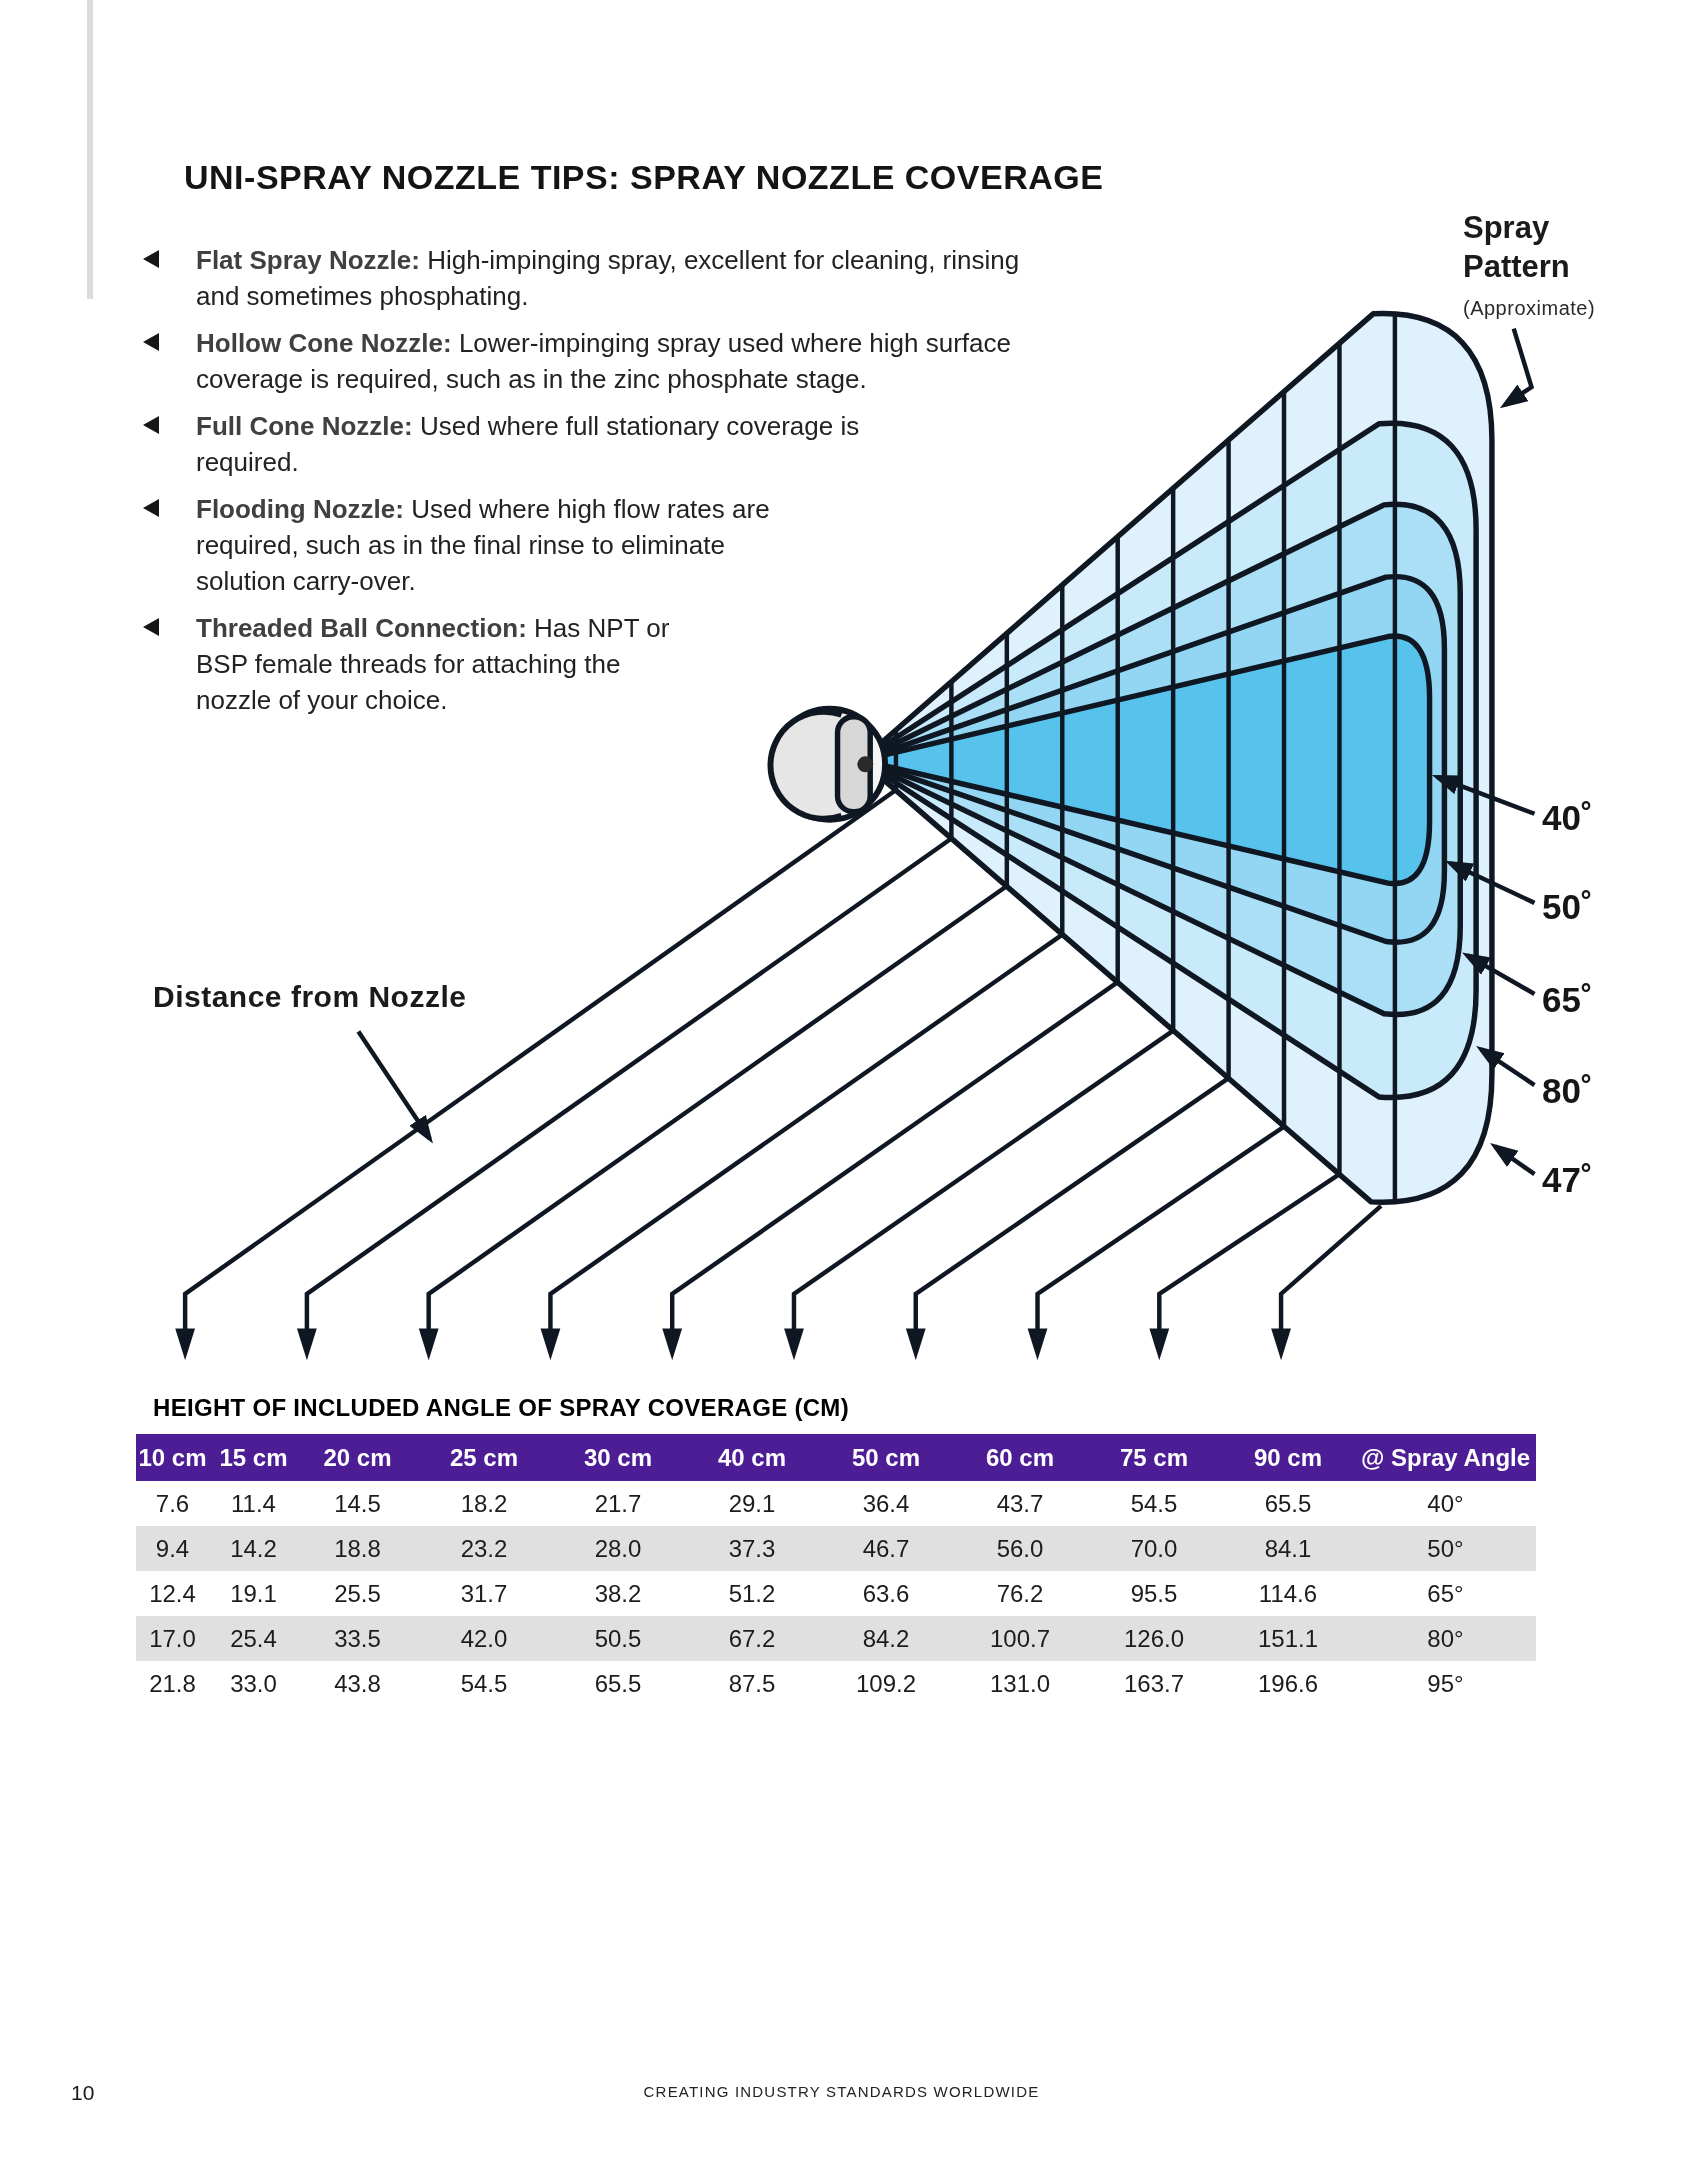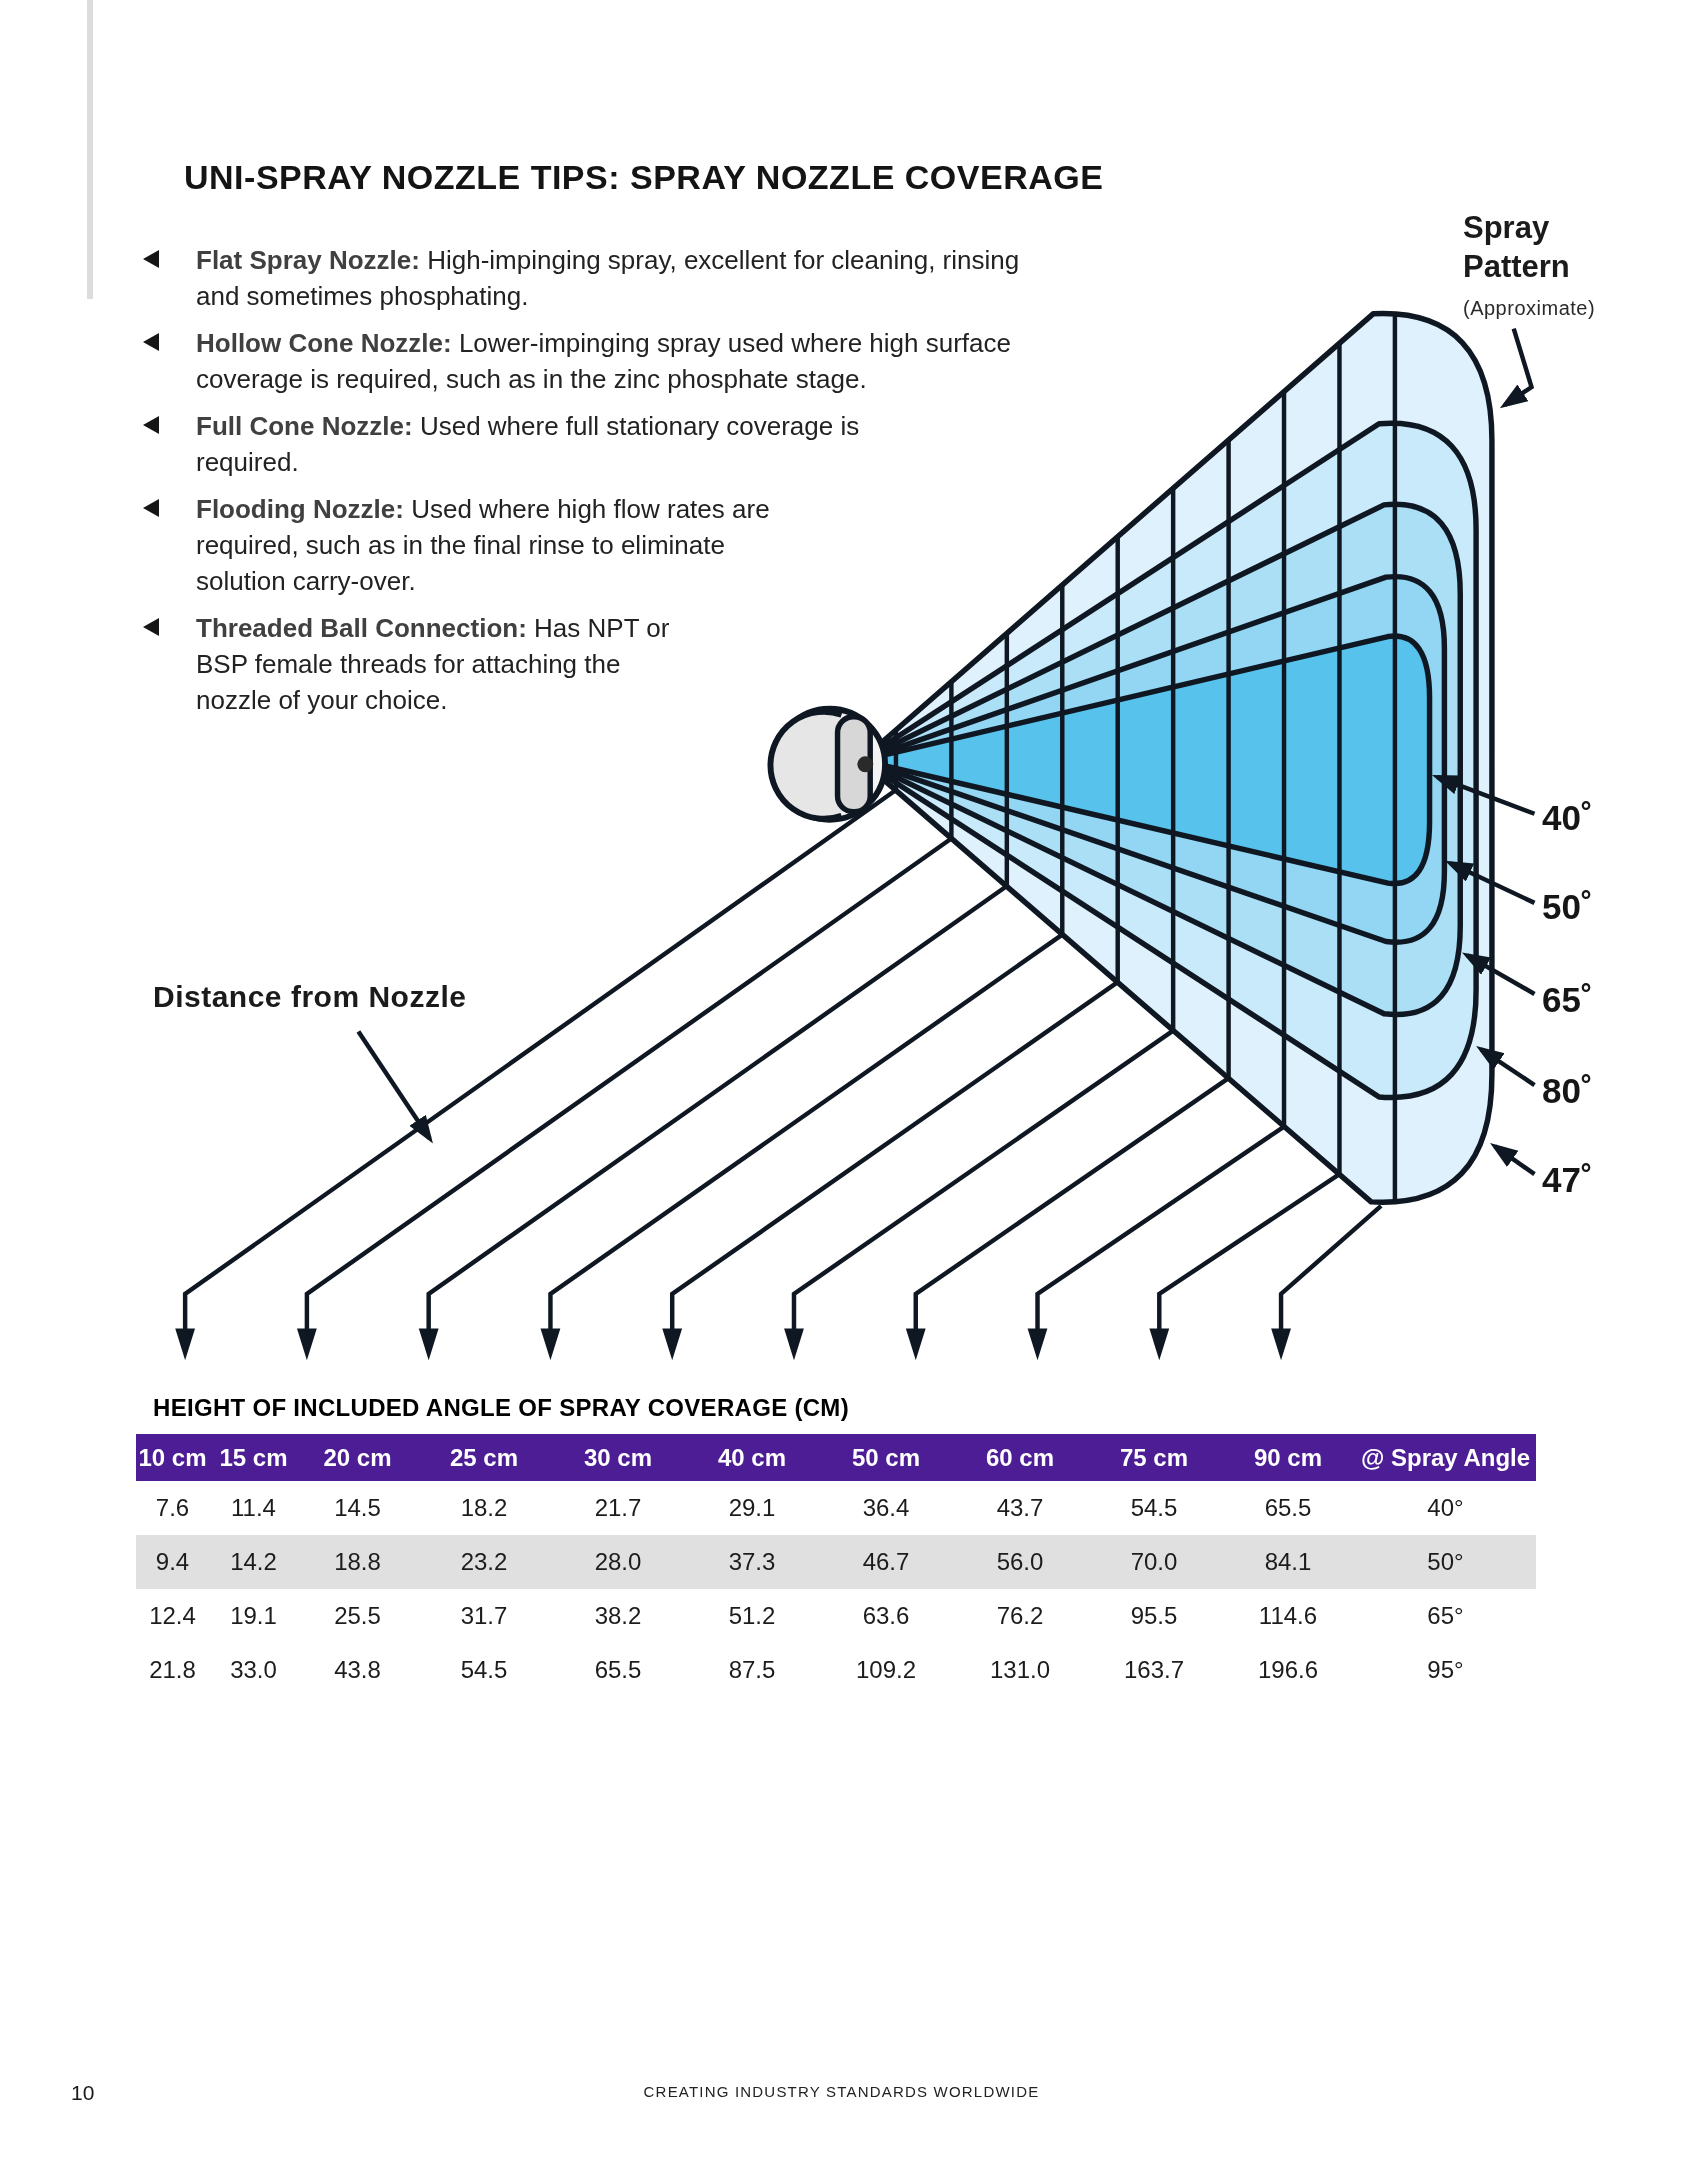--- a/index.html
+++ b/index.html
@@ -20,21 +20,21 @@
   svg.diagram{position:absolute;left:0;top:0;}
   .spray-pattern{position:absolute;left:1463px;top:208px;font-size:31px;font-weight:700;line-height:39px;color:#1b1b1b;}
   .approx{font-size:20px;font-weight:400;letter-spacing:0.5px;margin-top:3px;color:#2a2a2a;}
   .distance-label{position:absolute;left:153px;top:980px;font-size:30px;font-weight:600;letter-spacing:0.5px;color:#1b1b1b;}
   .angle-label{position:absolute;left:1542px;font-size:35px;font-weight:600;color:#161616;}
   .al0{top:798px;} .al1{top:887px;} .al2{top:980px;} .al3{top:1071px;} .al4{top:1160px;}
   
   .tbl-caption{position:absolute;left:153px;top:1394px;font-size:24px;font-weight:700;letter-spacing:0.3px;color:#000000;}
   table.cov{position:absolute;left:136px;top:1434px;width:1398px;border-collapse:collapse;table-layout:fixed;}
   table.cov th{height:47px;color:#ffffff;font-size:24px;font-weight:700;text-align:center;padding:0;}
-  table.cov td{height:54px;font-size:24px;font-weight:400;text-align:center;color:#1c1c1c;padding:0;}
+  table.cov td{height:45px;font-size:24px;font-weight:400;text-align:center;color:#1c1c1c;padding:0;}
   .footer-page{position:absolute;left:71px;top:2081px;font-size:21px;color:#1a1a1a;}
   .footer-tag{position:absolute;left:0;top:2083px;width:1683px;text-align:center;font-size:15px;letter-spacing:1.2px;color:#222;}
 </style>
 </head>
 <body>
 
 <div class="page">
 
   <div class="side-rule"></div>
 
@@ -217,20 +217,33 @@
           <td>25.5</td>
           <td>31.7</td>
           <td>38.2</td>
           <td>51.2</td>
           <td>63.6</td>
           <td>76.2</td>
           <td>95.5</td>
           <td>114.6</td>
           <td>65°</td>
         </tr>
+        <tr style="background: rgb(224, 224, 224);">
+          <td>17.0</td>
+          <td>25.4</td>
+          <td>33.5</td>
+          <td>42.0</td>
+          <td>50.5</td>
+          <td>67.2</td>
+          <td>84.2</td>
+          <td>100.7</td>
+          <td>126.0</td>
+          <td>151.1</td>
+          <td>80°</td>
+        </tr>
         <tr>
           <td>21.8</td>
           <td>33.0</td>
           <td>43.8</td>
           <td>54.5</td>
           <td>65.5</td>
           <td>87.5</td>
           <td>109.2</td>
           <td>131.0</td>
           <td>163.7</td>

